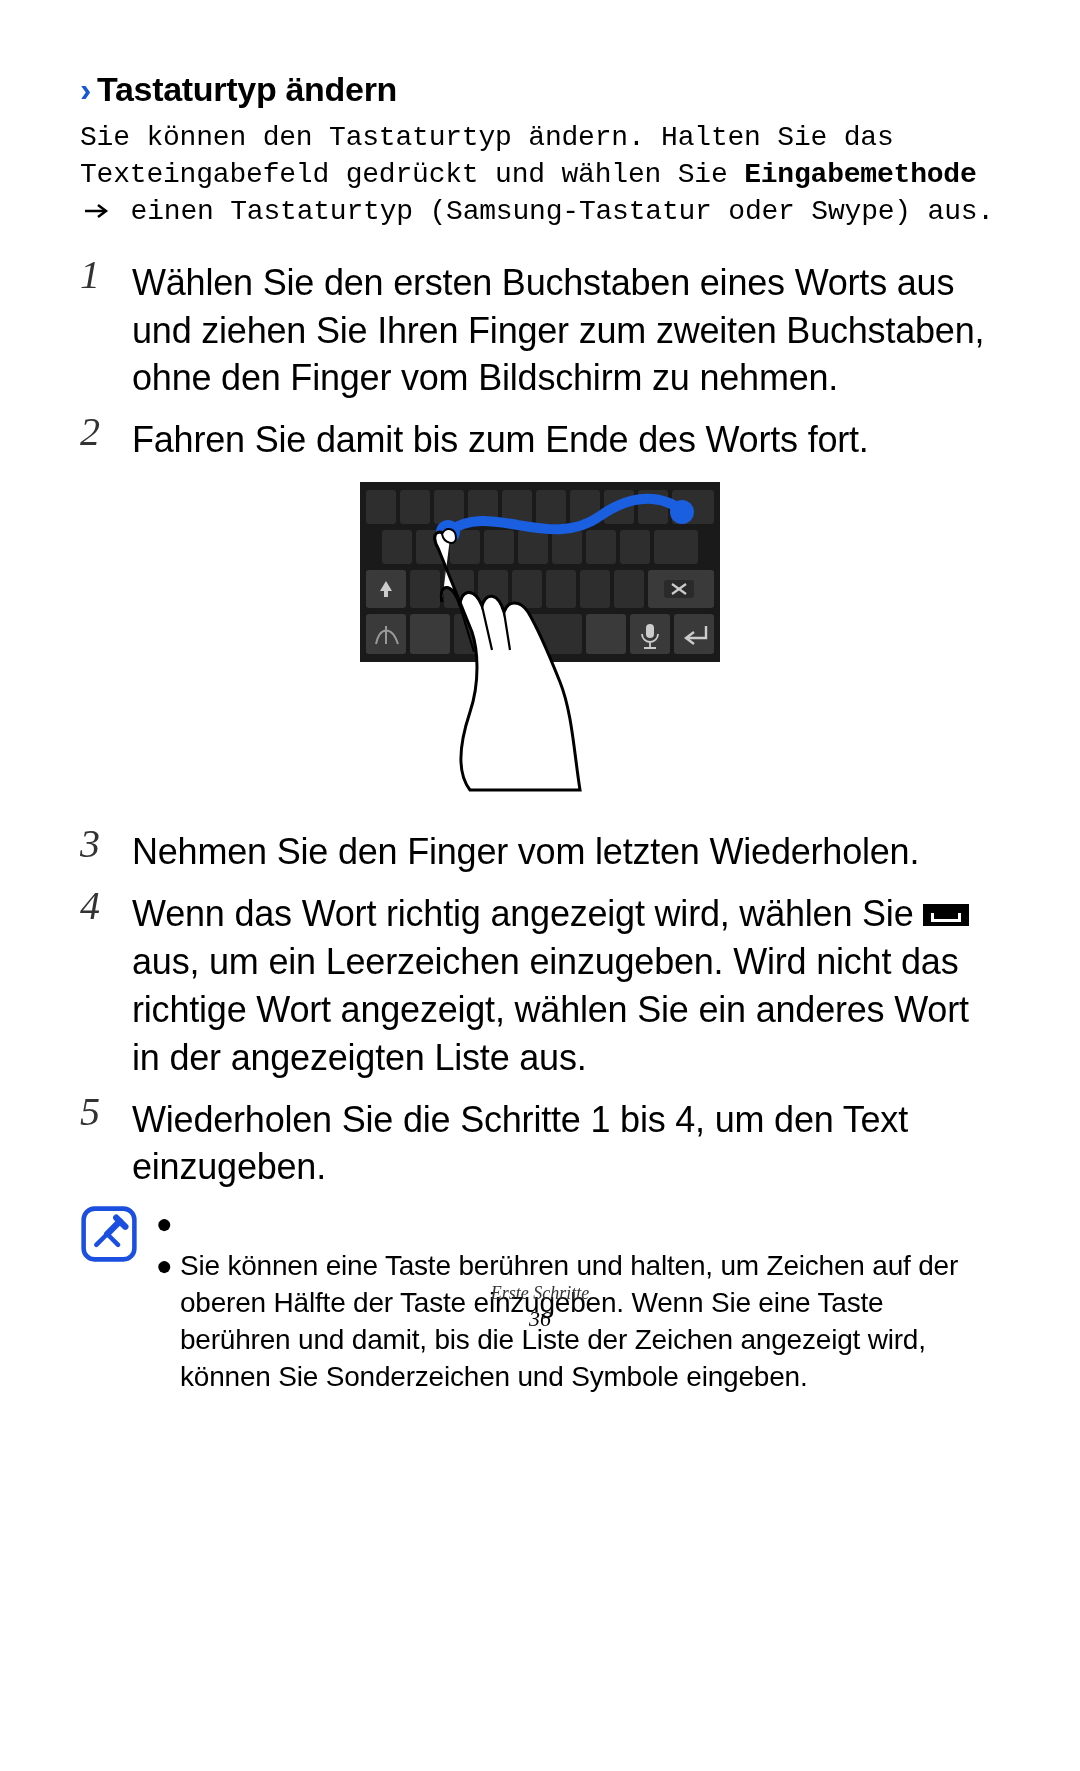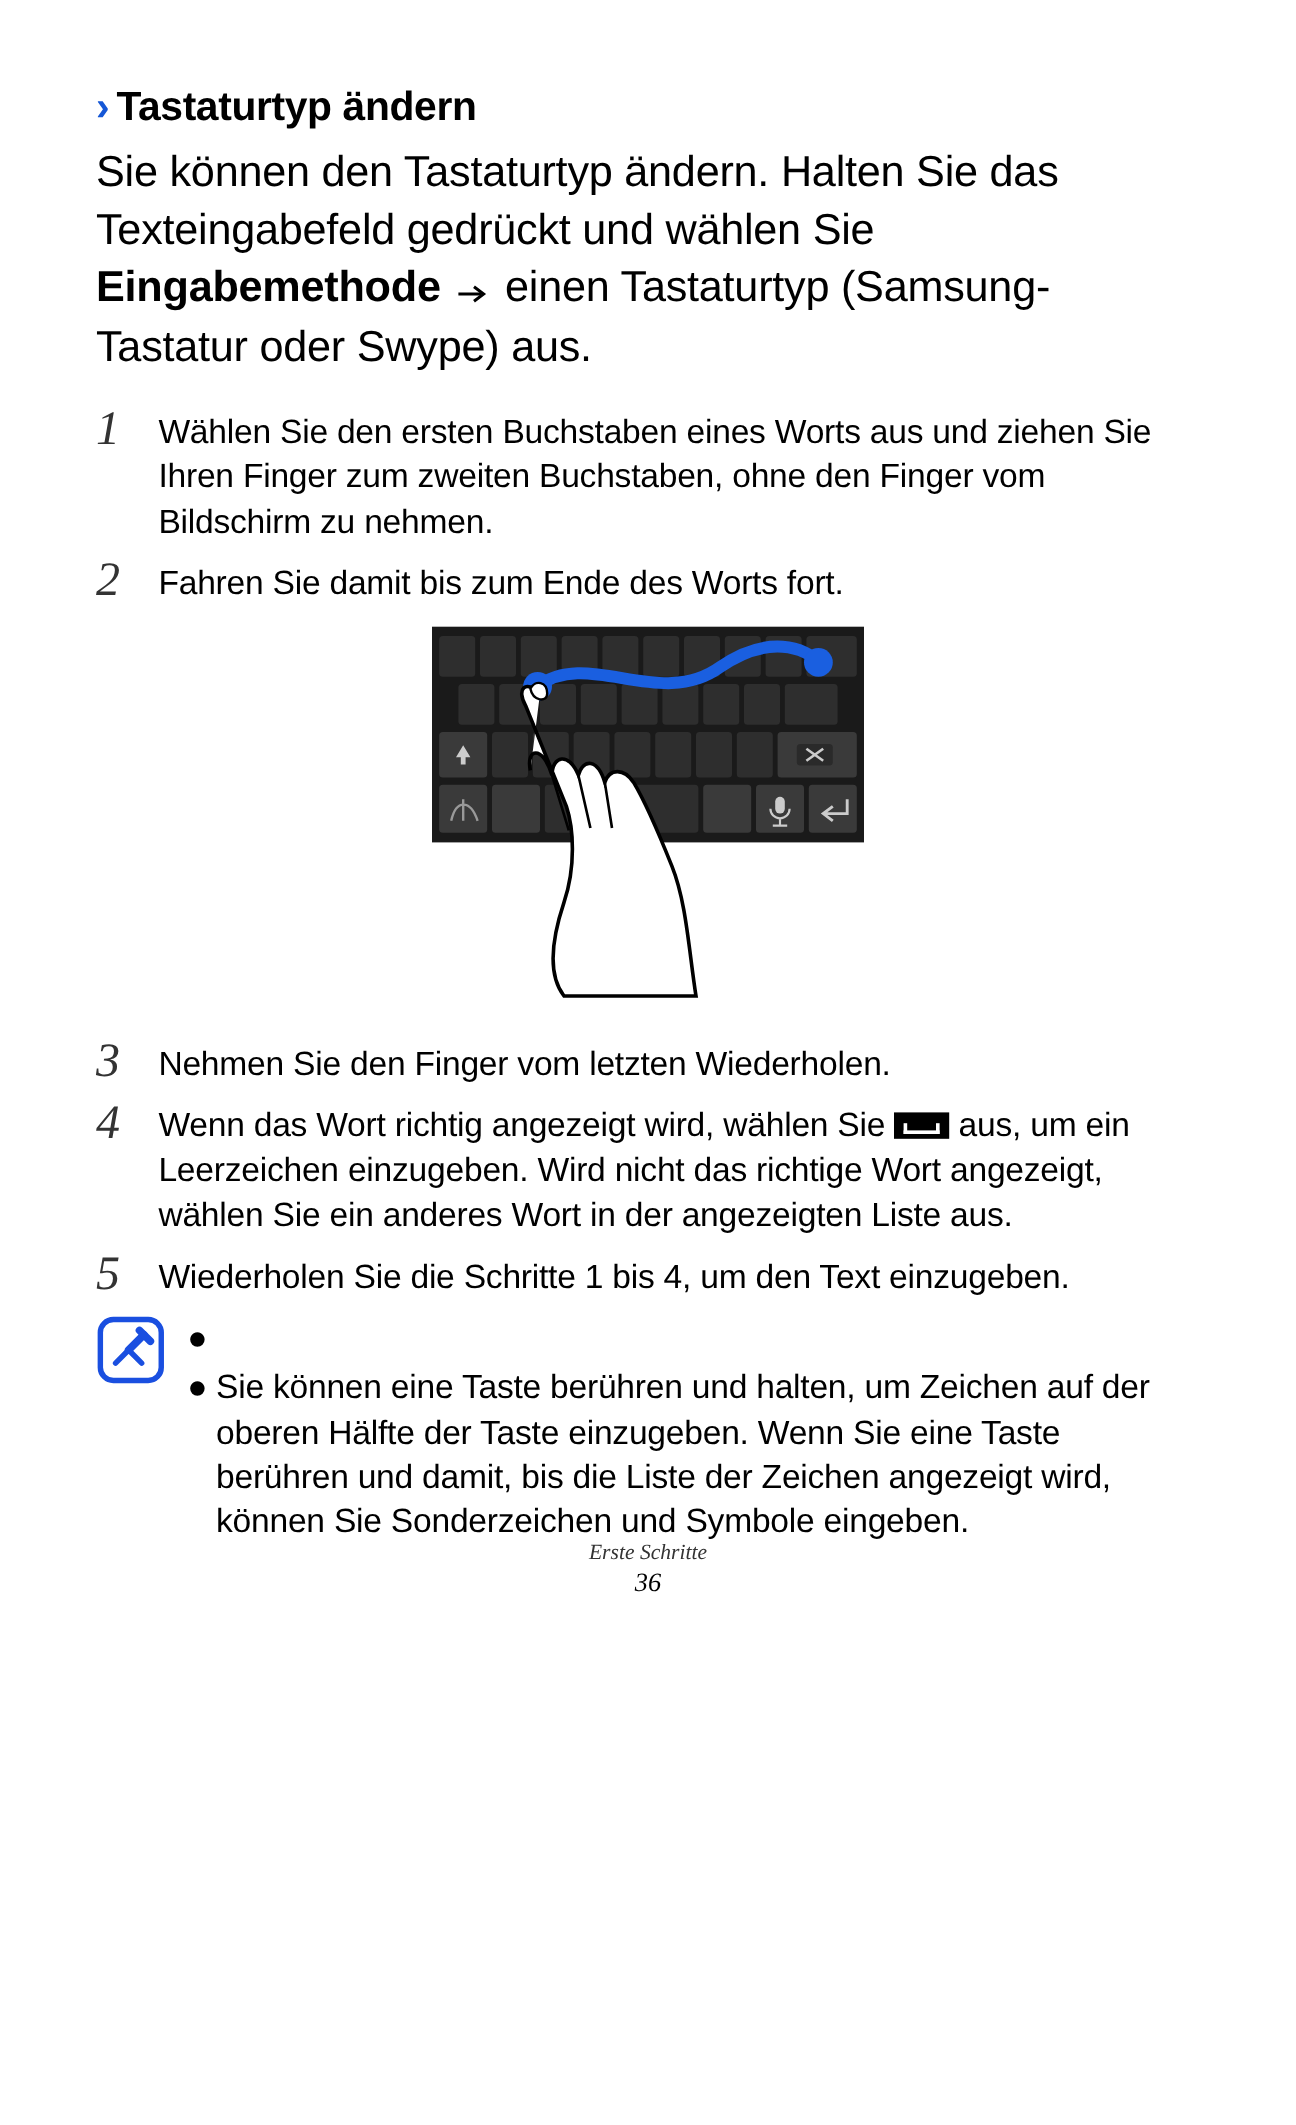--- a/index.html
+++ b/index.html
@@ -1,27 +1,27 @@
 <!DOCTYPE html>
 <html><head>
 <meta charset="utf-8">
 <style>
   * { box-sizing: border-box; margin: 0; padding: 0; }
   html, body { width: 1080px; height: 1771px; background: #fff; font-family: "Segoe UI", "Helvetica Neue", Arial, sans-serif; color: #000; }
   .page { width: 1080px; height: 1366px; position: relative; padding: 70px 80px 40px 80px; }
   .section { margin-bottom: 28px; }
   .sec-header { font-size: 34px; font-weight: 700; margin-bottom: 10px; letter-spacing: -0.3px; }
   .chev { color: #1557d6; font-weight: 900; margin-right: 6px; }
-  .body-text { font-size: 36px; line-height: 1.33; letter-spacing: -0.2px; }
+  .body-text { font-size: 28px; line-height: 1.33; letter-spacing: -0.2px; font-family: Liberation Mono, monospace; }
   .bold { font-weight: 700; }
   .arrow-inline { display: inline-block; vertical-align: middle; margin: 0 4px; }
   .ol { list-style: none; padding: 0; margin-top: 6px; }
   .ol > li { display: flex; gap: 18px; margin-bottom: 14px; }
   .step-num { font-family: Georgia, "Times New Roman", serif; font-style: italic; font-size: 40px; line-height: 1.0; color: #333; width: 34px; flex: 0 0 auto; text-align: left; margin-top: -4px; }
-  .step-body { flex: 1; font-size: 28px; line-height: 1.33; letter-spacing: -0.2px; }
+  .step-body { flex: 1; font-size: 36px; line-height: 1.33; letter-spacing: -0.2px; }
   .kbd-figure { display: flex; justify-content: center; margin: 18px 0 26px 0; }
   .keyboard-svg { width: 360px; height: auto; }
   .space-icon { display: inline-block; width: 46px; height: 22px; background: #000; vertical-align: middle; position: relative; top: -2px; }
   .space-icon::after { content: ""; position: absolute; left: 8px; right: 8px; bottom: 4px; height: 6px; border-left: 3px solid #fff; border-right: 3px solid #fff; border-bottom: 3px solid #fff; }
   .note-row { display: flex; gap: 18px; margin-top: 6px; }
   .note-icon-wrap { width: 58px; flex: 0 0 auto; }
   .note-icon { width: 58px; height: 58px; }
   .note-list { flex: 1; list-style: none; padding: 0; }
   .note-list li { display: flex; gap: 10px; font-size: 28px; line-height: 1.33; margin-bottom: 4px; letter-spacing: -0.2px; }
   .bullet { width: 14px; flex: 0 0 auto; }

